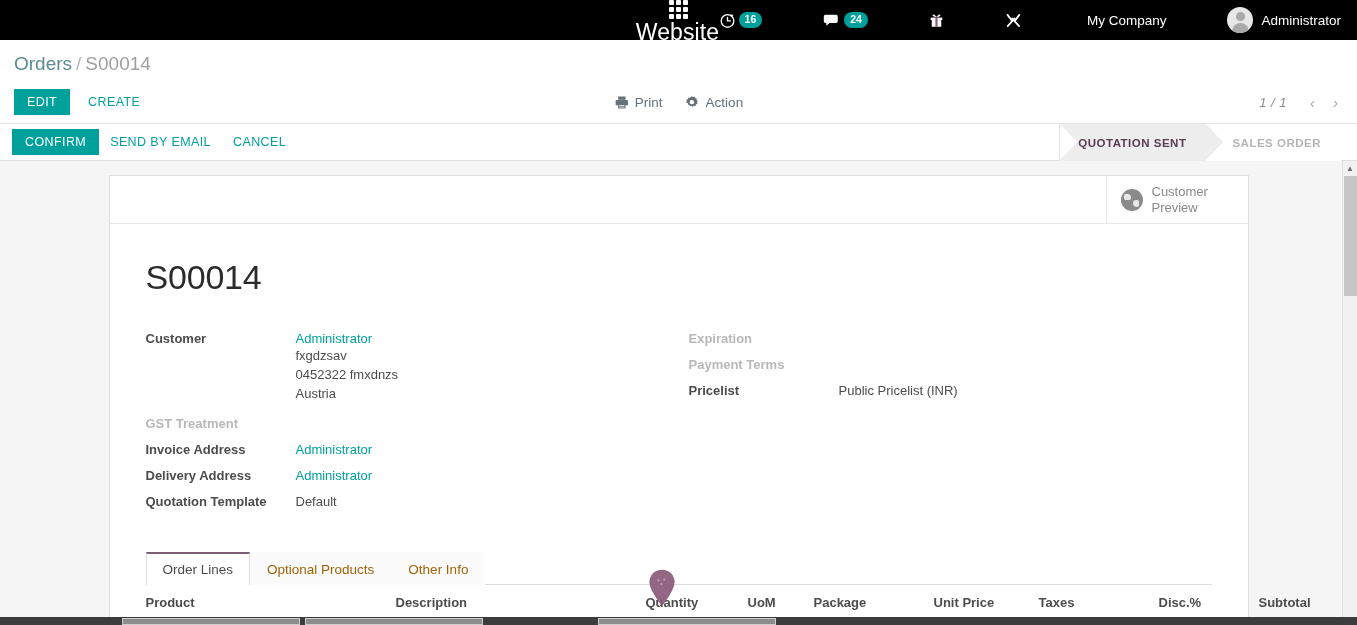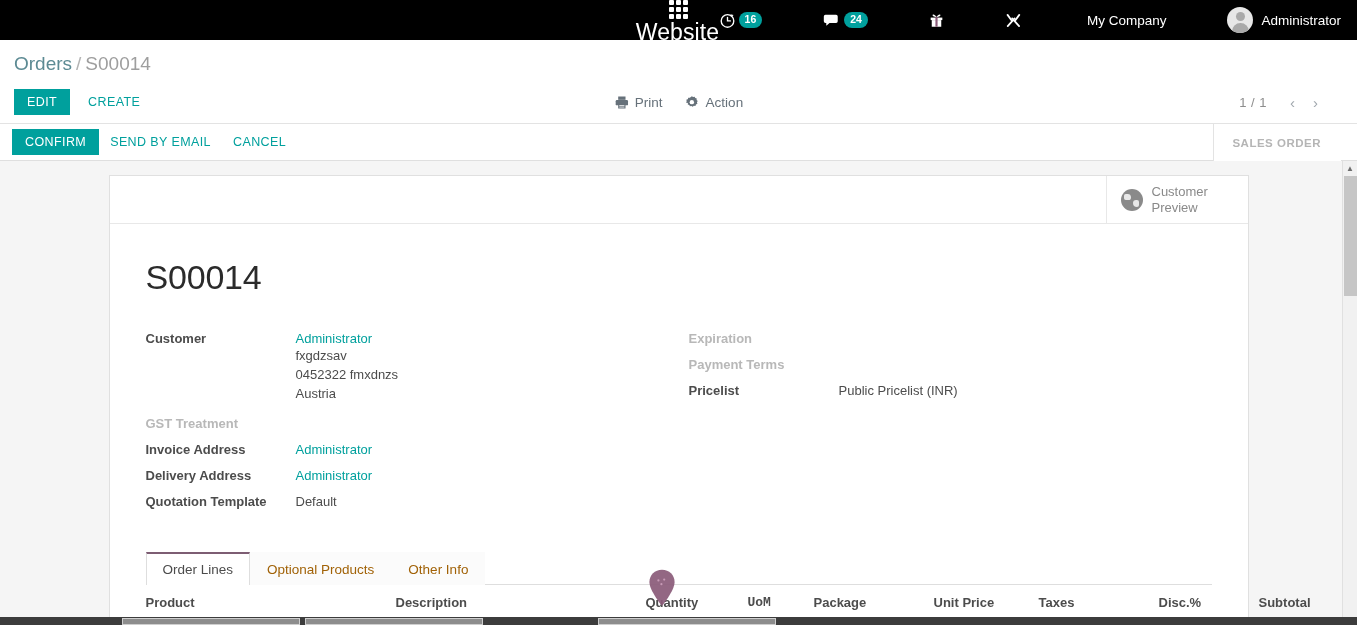--- a/index.html
+++ b/index.html
@@ -116,23 +116,23 @@
   }
   .cp-mid {
     position: absolute; left: 50%; transform: translateX(-50%);
     display: flex; align-items: center; gap: 22px;
   }
   .cp-mid .item {
     display: flex; align-items: center; gap: 6px;
     color: #66717a; font-size: 13.5px; cursor: pointer;
   }
   .pager {
-    position: absolute; right: 32px;
+    position: absolute; right: 12px;
     display: flex; align-items: center; gap: 4px;
-    color: #8d8d8d; font-size: 13px;
+    color: #8d8d8d; font-size: 13px; font-style: italic;
   }
   .pager .chev {
     padding: 2px 7px; cursor: pointer; color: #a0a7ad; font-size: 15px;
     line-height: 1;
   }
   .pager .cnt { margin-right: 12px; letter-spacing: .5px; }
 
   
   .statusbar {
     height: 38px;
@@ -308,21 +308,21 @@
   .col-prod { width: 250px; }
   .col-desc { width: 250px; }
   .col-qty  { width: 90px; }
   .col-uom  { width: 78px; padding-left: 12px !important; }
   .col-pack { width: 120px; }
   .col-price{ width: 95px; }
   .col-tax  { width: 130px; padding-left: 10px !important; }
   .col-disc { width: 100px; }
   .col-sub  { width: 95px; }
   .col-opt  { width: 22px; }
-  td.col-uom, th.col-uom { text-align: left; font-family: Liberation Mono, monospace; }
+  td.col-uom, th.col-uom { text-align: left; }
   .optcol {
     color: #7a7a7a; cursor: pointer; text-align: center;
     letter-spacing: 0; font-size: 14px;
   }
 
   
   .cursor-pin {
     position: absolute;
     left: 648px; top: 569px;
     width: 28px; height: 38px;
@@ -455,20 +455,21 @@
     <span class="chev">›</span>
   </div>
 </div>
 
 <div class="statusbar">
   <button class="btn-confirm">CONFIRM</button>
   <button class="btn-link">SEND BY EMAIL</button>
   <button class="btn-link">CANCEL</button>
 
   <div class="stages">
+    <div class="stage active">QUOTATION SENT</div>
     <div class="stage">SALES ORDER</div>
   </div>
 </div>
 
 <div class="view-area">
   <div class="sheet">
 
     <div class="stat-row">
       <div class="stat-btn">
         <span class="globe"></span>

